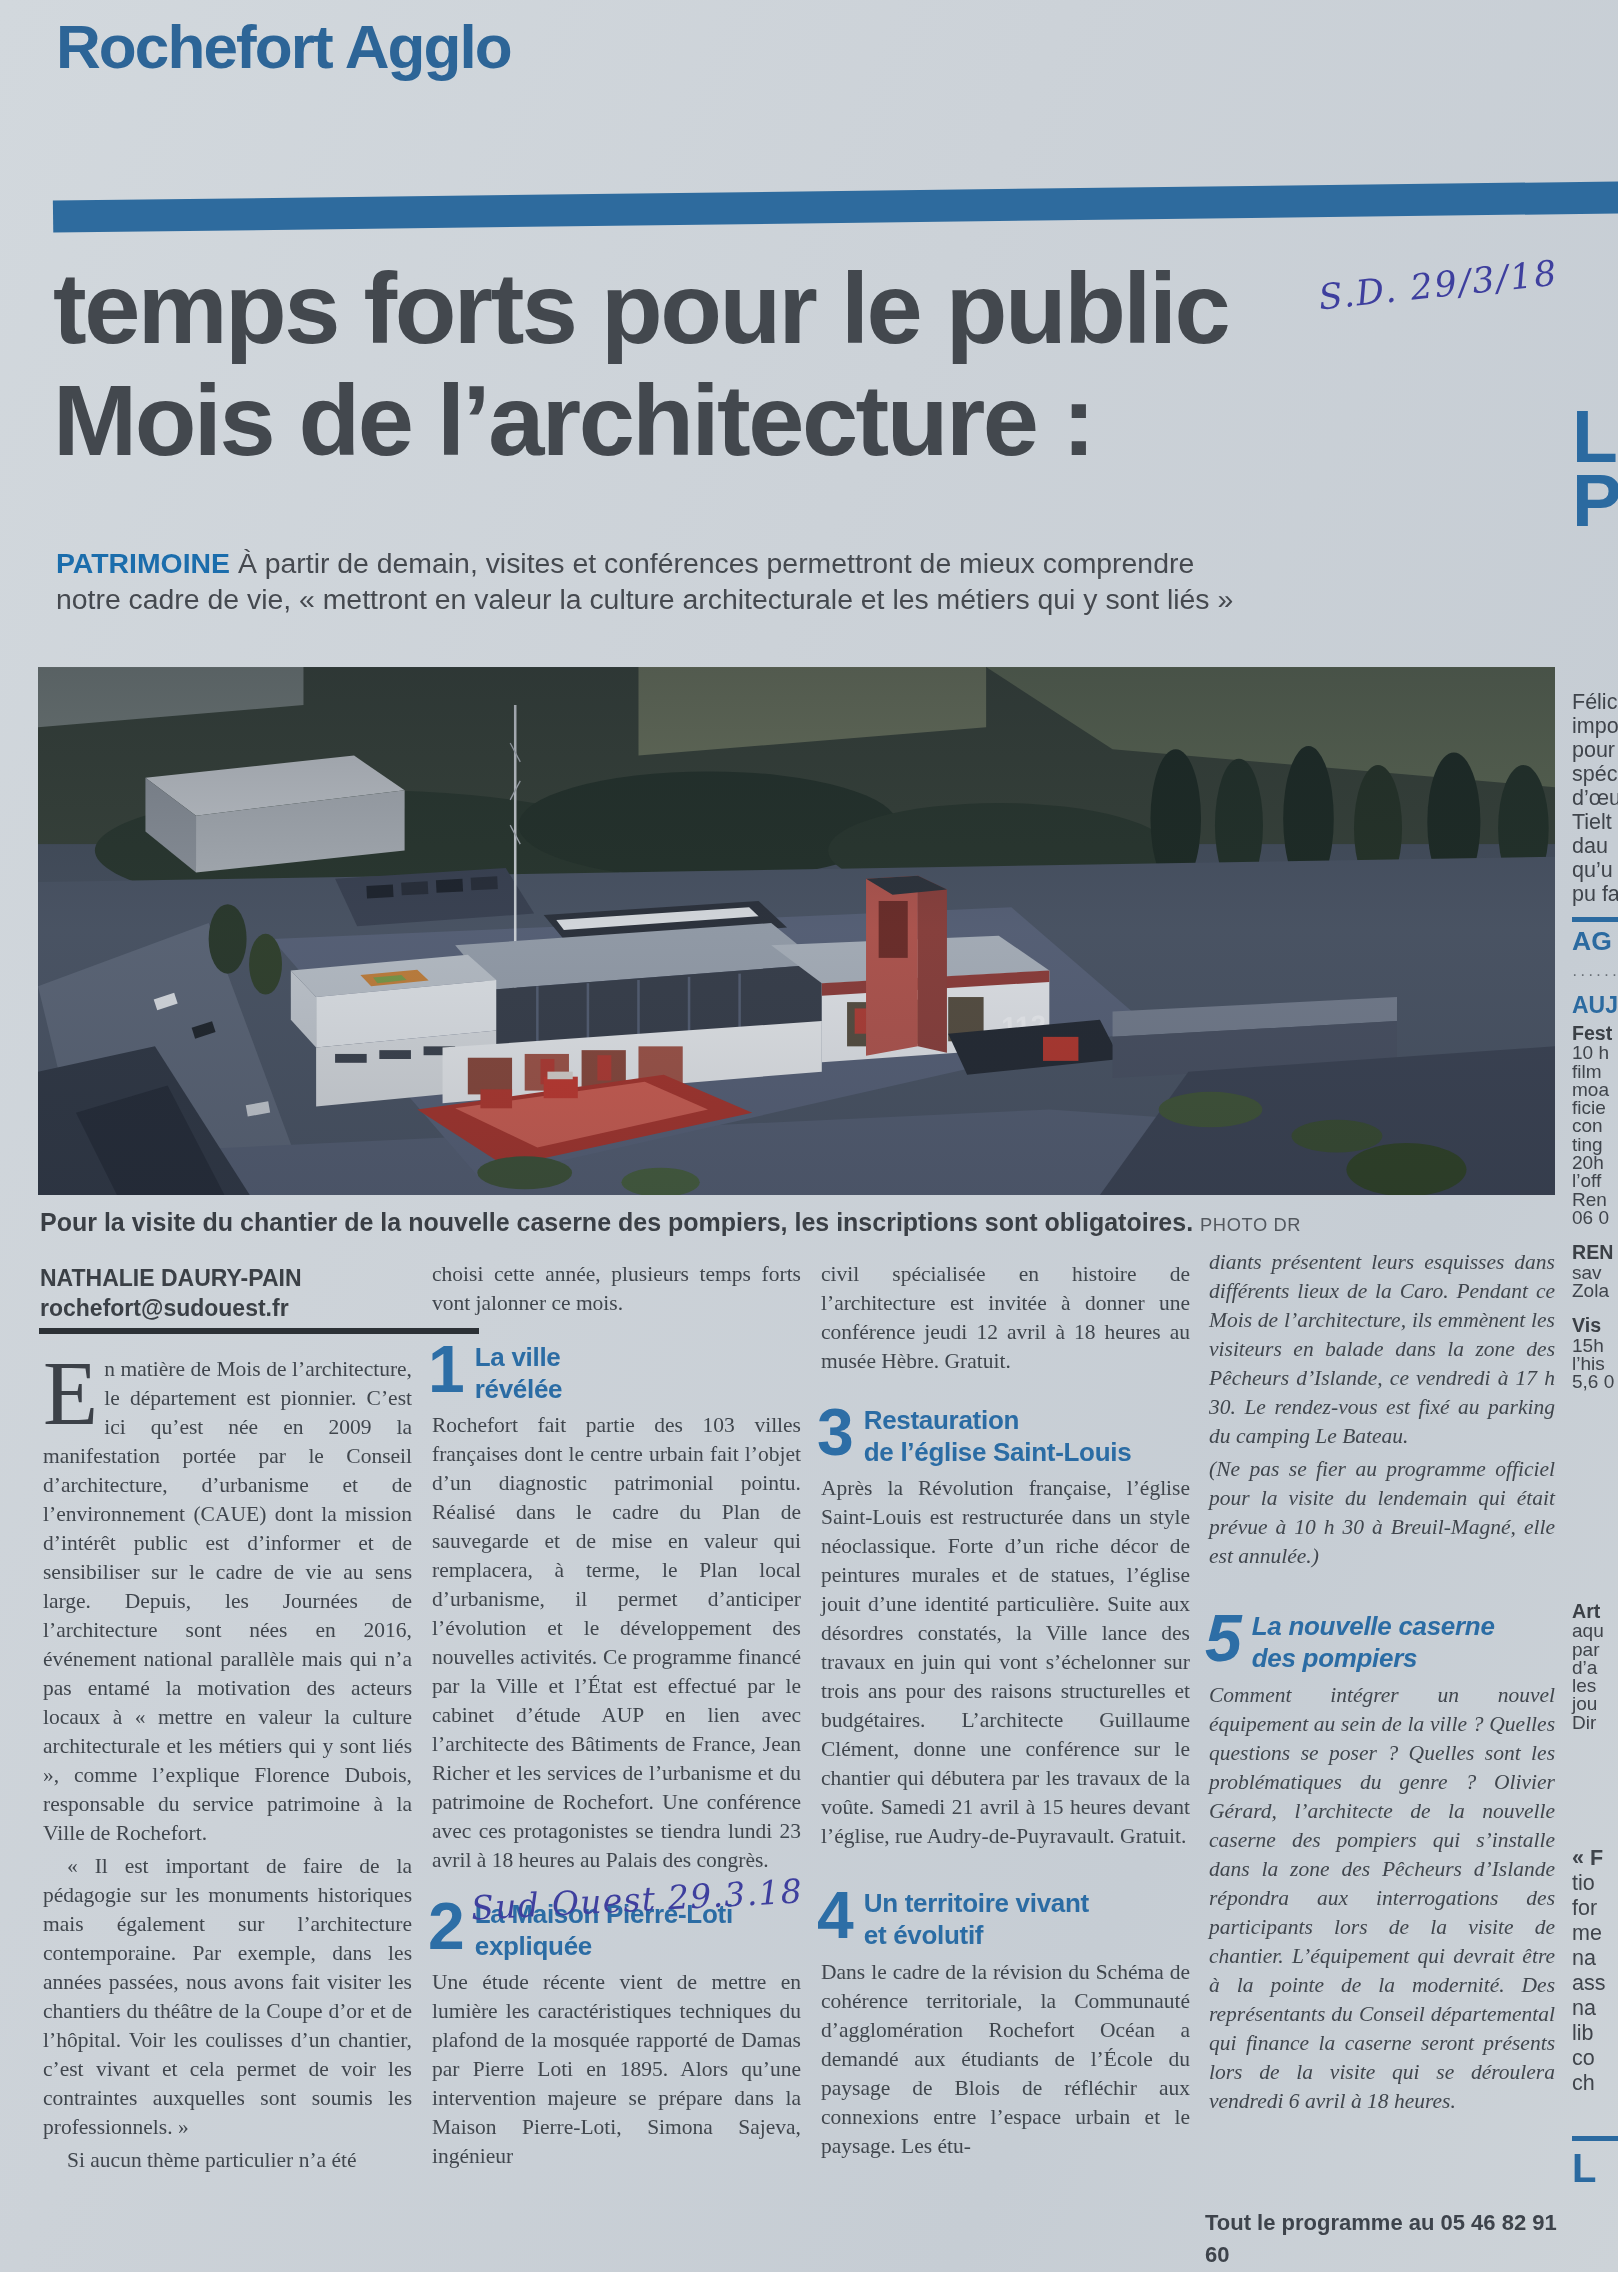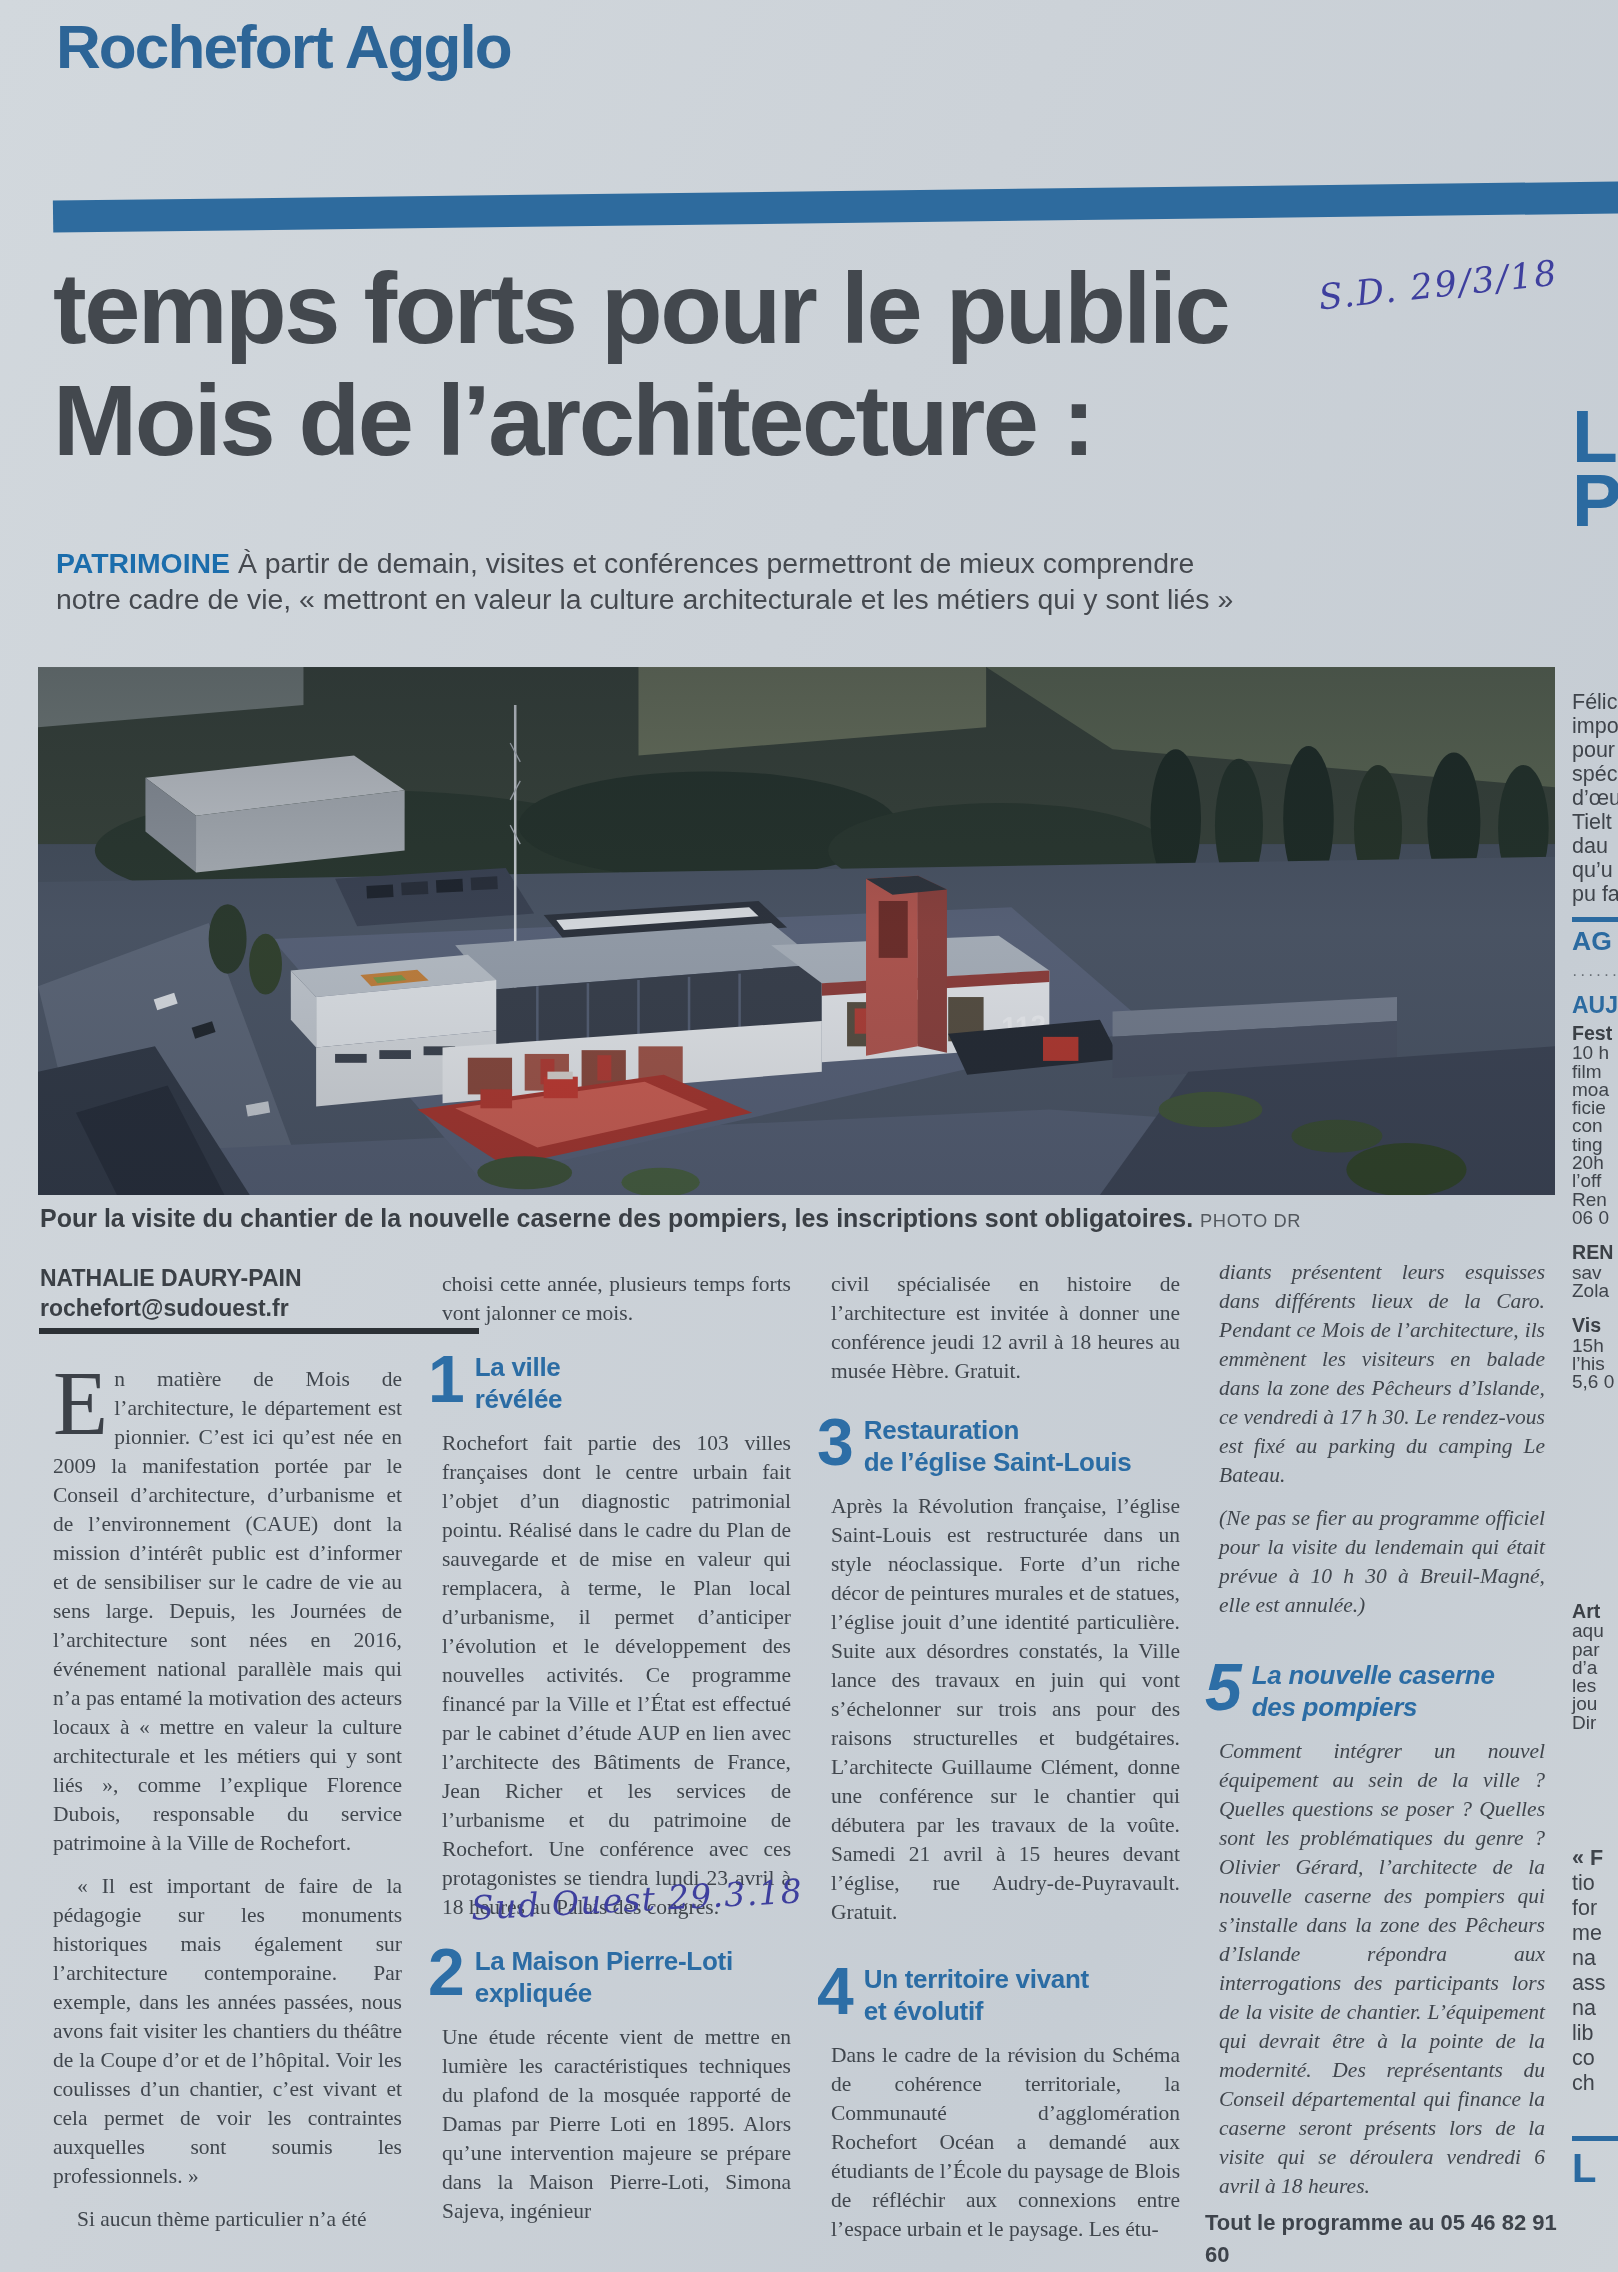--- a/index.html
+++ b/index.html
@@ -18,34 +18,34 @@
     font-size:101px;line-height:112px;letter-spacing:-2.5px;}
   .hand{position:absolute;color:#3e3f9e;font-family:"DejaVu Serif",serif;font-style:italic;}
   .hand-top{left:1318px;top:265px;font-size:35px;transform:rotate(-6deg);letter-spacing:1.9px;white-space:nowrap;}
   .hand-mid{left:471px;top:1880px;font-size:33px;transform:rotate(-3deg);letter-spacing:1.3px;white-space:nowrap;}
   
   .standfirst{position:absolute;left:56px;top:545px;width:1327px;
     font-size:28.4px;line-height:36px;color:#45494f;}
   .kicker{font-weight:bold;color:#1b6dac;letter-spacing:0px;}
   
   .photo{position:absolute;left:38px;top:667px;width:1517px;height:528px;overflow:hidden;background:#47515f;}
-  .caption{position:absolute;left:40px;top:1204px;width:1510px;font-size:25px;line-height:29px;
+  .caption{position:absolute;left:40px;top:1204px;width:1510px;font-size:25px;line-height:36px;
     font-weight:bold;color:#3a3f45;}
   .credit{font-weight:normal;font-size:18.3px;letter-spacing:0.6px;color:#53585e;}
   
   .byline{position:absolute;left:40px;top:1263px;font-weight:bold;font-size:23px;line-height:30px;color:#3b4046;}
   .byline-rule{position:absolute;left:39px;top:1328px;width:440px;height:5.7px;background:#2c3136;}
   
   .col{position:absolute;width:377px;font-family:"Liberation Serif",serif;
     font-size:21.5px;line-height:29px;text-align:justify;color:#40464d;}
   #col1{left:39px;top:1351px;height:921px;overflow:hidden;}
   #col2{left:428px;top:1256px;height:1016px;overflow:hidden;}
   #col3{left:817px;top:1256px;height:1016px;overflow:hidden;}
   #col4{left:1205px;top:1244px;width:354px;height:1016px;overflow:hidden;font-style:italic;}
-  .col p{margin:14px;}
+  .col p{margin:4px;}
   .indent{text-indent:24px;}
   .dropcap{float:left;font-size:90px;line-height:70px;padding:3.8px 6.3px 0 0;color:#3c4148;
     font-family:"Liberation Serif",serif;}
   
   .sec{display:flex;gap:10px;margin:21.5px 0 6.3px 0;font-family:"Liberation Sans",sans-serif;}
   .sec-num{font-weight:bold;font-size:66px;line-height:58px;color:#2d6ea6;}
   .sec-title{font-weight:bold;font-size:26px;line-height:32px;color:#2b6ca4;padding-top:1.3px;letter-spacing:-0.3px;}
   .contact{position:absolute;left:1205px;top:2207px;width:354px;font-size:22px;line-height:32px;
     font-weight:bold;color:#3d434b;font-family:"Liberation Sans",sans-serif;}
   

